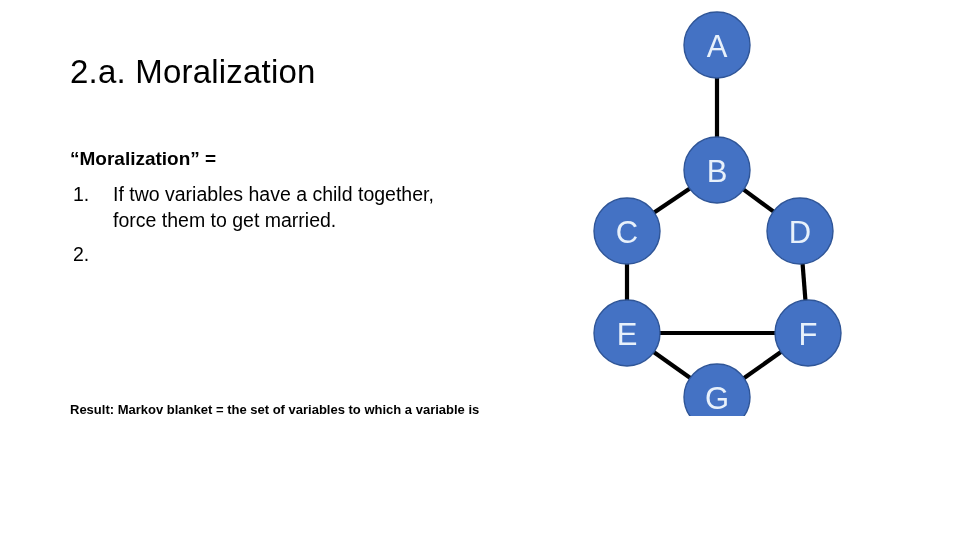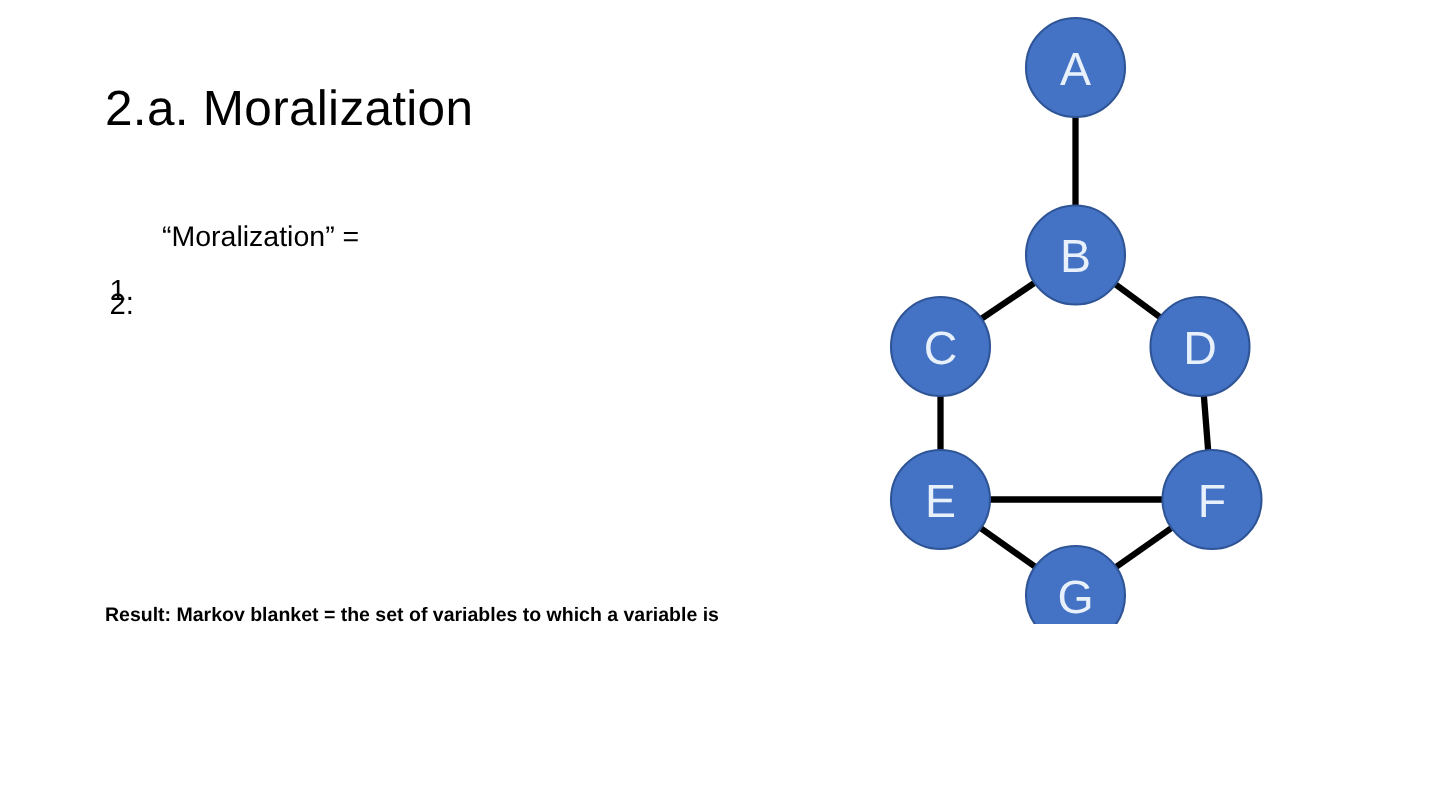--- a/index.html
+++ b/index.html
@@ -41,22 +41,21 @@
     color: #000000;
     white-space: nowrap;
   }
 
   #definition-label {
     position: absolute;
     left: 0;
     top: 146px;
     font-size: 19px;
     line-height: 25px;
-    font-weight: 400;
-    margin-left: 38px;
+    font-weight: 700;
   }
 
   #rules-list {
     position: absolute;
     left: 0;
     top: 182px;
     width: 400px;
     margin: 0;
     padding: 0;
     list-style: none;
@@ -131,20 +130,21 @@
 
   <div id="left-col">
 
     <div id="slide-title">2.a. Moralization</div>
 
     <div id="definition-label">“Moralization” =</div>
 
     <ul id="rules-list">
       <li class="rule-item">
         <span class="rule-marker">1.</span>
+        <span class="rule-text">If two variables have a child together, force them to get married.</span>
       </li>
       <li class="rule-item">
         <span class="rule-marker">2.</span>
       </li>
     </ul>
 
     <div id="result-text">Result: Markov blanket = the set of variables to which a variable is connected.</div>
   </div>
 
   <div id="graph-panel">

